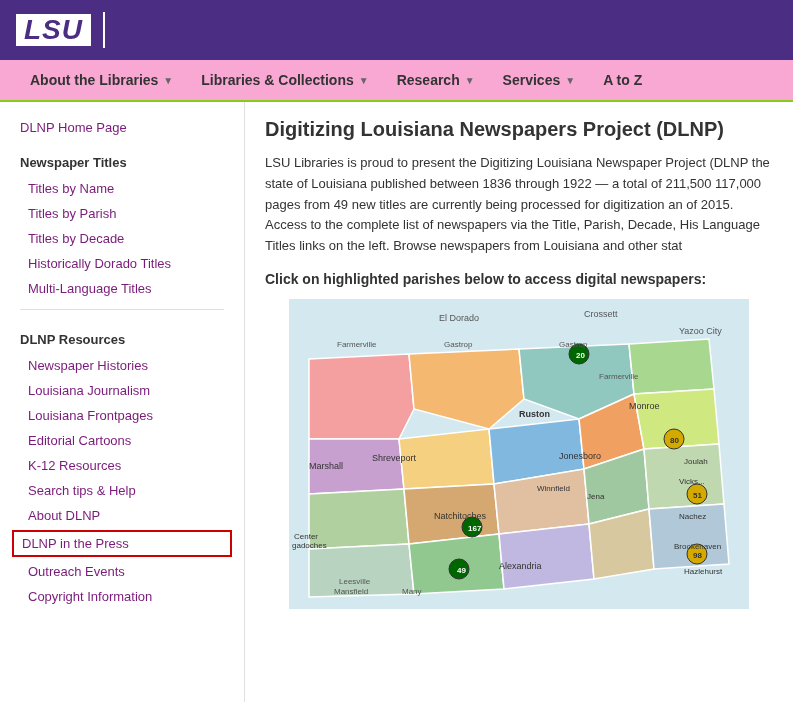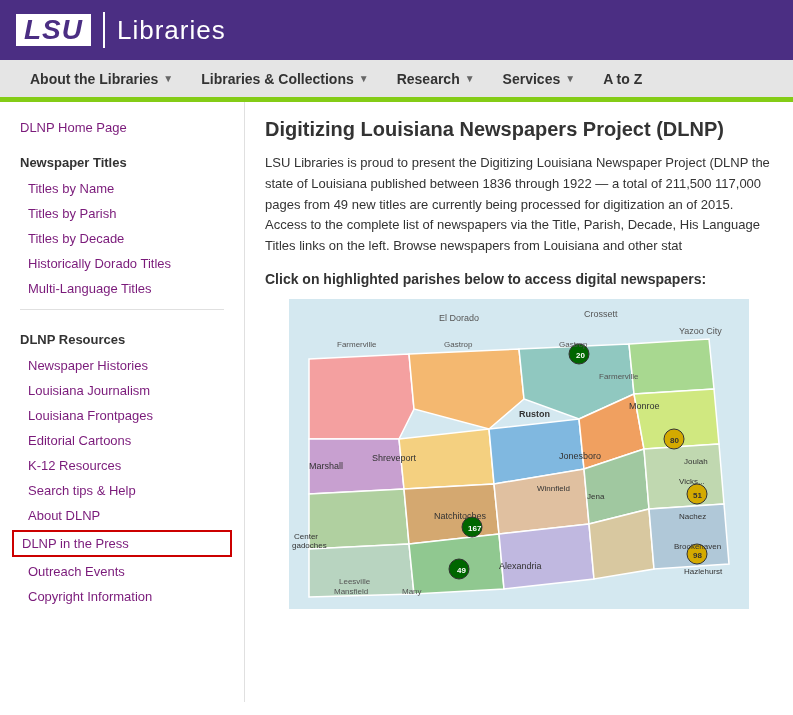--- a/index.html
+++ b/index.html
@@ -35,22 +35,22 @@
     }
     .logo-libraries {
       color: #fff;
       font-size: 26px;
       font-weight: 300;
       letter-spacing: 1px;
     }
 
     
     .nav {
-      background: #e5e5e5;
-      border-bottom: 5px solid #84cc16;
+      background: #f9a8d4;
+      border-bottom: 2px solid #84cc16;
       padding: 0 16px;
       display: flex;
       align-items: center;
       height: 42px;
     }
     .nav-item {
       display: flex;
       align-items: center;
       padding: 0 14px;
       height: 100%;
@@ -152,21 +152,20 @@
       height: 100%;
     }
   </style>
 </head>
 <body>
 
 <header class="header">
   <div class="header-logo">
     <div class="logo-lsu">LSU</div>
     <div class="logo-divider"></div>
-    <div class="logo-libraries">Libraries</div>
   </div>
 </header>
 
 <nav class="nav">
   <div class="nav-item">
     <span>About the Libraries</span>
     <span class="nav-arrow">▼</span>
   </div>
   <div class="nav-item">
     <span>Libraries &amp; Collections</span>

